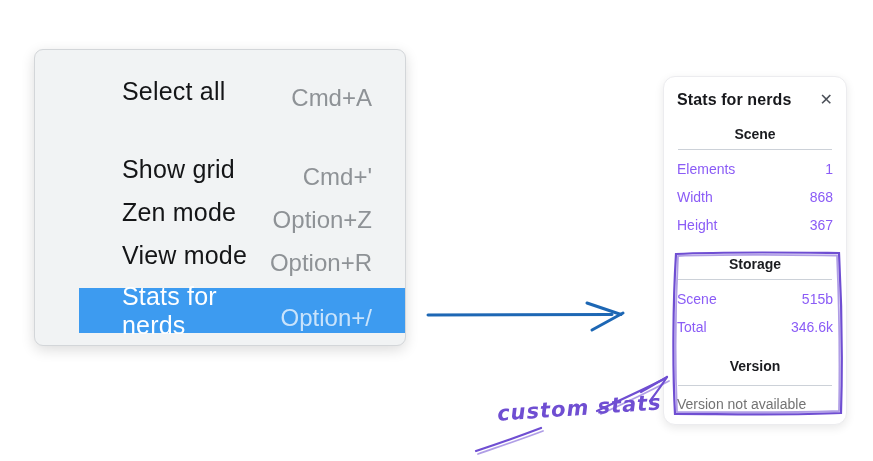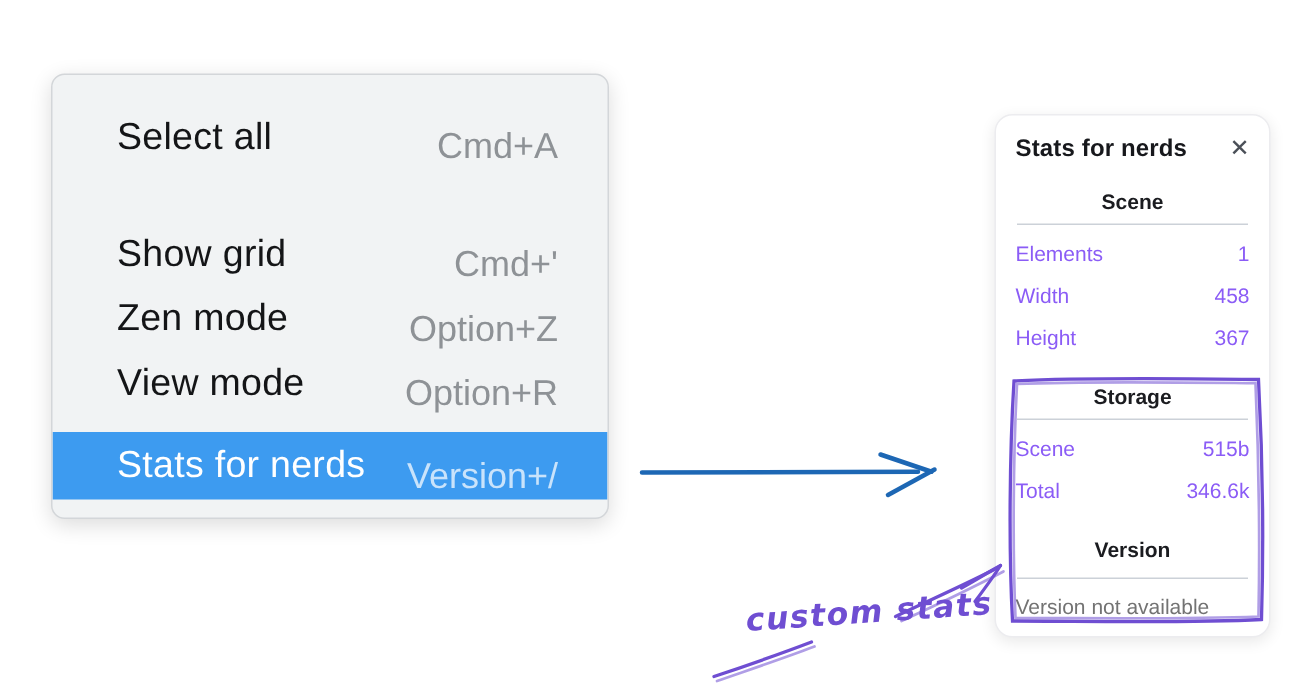--- a/index.html
+++ b/index.html
@@ -16,20 +16,21 @@
   .context-menu {
     position: absolute;
     left: 34px; top: 49px;
     width: 372px; height: 297px;
     background: #f1f3f4;
     border: 1px solid #d3d6d9;
     border-radius: 9px;
     box-shadow: 0 4px 14px rgba(0,0,0,0.14);
     display: flex; flex-direction: column;
     overflow: hidden;
+    padding-left: 44px;
   }
   .menu-section-top { padding: 14px 0; }
   .menu-divider { height: 1px; background: #c3c6c9; width: 100%; }
   .menu-section-bottom { padding: 16px 0 13px 0; flex: 1; }
   .menu-item {
     height: 43px;
     display: flex; align-items: center; justify-content: space-between;
     padding: 0 33px 0 43px;
     cursor: default;
   }
@@ -126,41 +127,41 @@
       <div class="menu-item">
         <span class="mi-label">Zen mode</span>
         <span class="mi-shortcut">Option+Z</span>
       </div>
       <div class="menu-item">
         <span class="mi-label">View mode</span>
         <span class="mi-shortcut">Option+R</span>
       </div>
       <div class="menu-item highlighted">
         <span class="mi-label">Stats for nerds</span>
-        <span class="mi-shortcut">Version+/</span>
+        <span class="mi-shortcut">Option+/</span>
       </div>
     </div>
   </div>
 
   <div class="stats-panel">
     <div class="panel-header">
       <span class="panel-title">Stats for nerds</span>
       <span class="panel-close">✕</span>
     </div>
 
     <div>
       <div class="panel-section-title">Scene</div>
       <div class="sec-divider"></div>
       <div class="stat-row">
         <span>Elements</span>
         <span>1</span>
       </div>
       <div class="stat-row">
         <span>Width</span>
-        <span>458</span>
+        <span>868</span>
       </div>
       <div class="stat-row">
         <span>Height</span>
         <span>367</span>
       </div>
     </div>
 
     <div>
       <div class="panel-section-title">Storage</div>
       <div class="sec-divider"></div>

